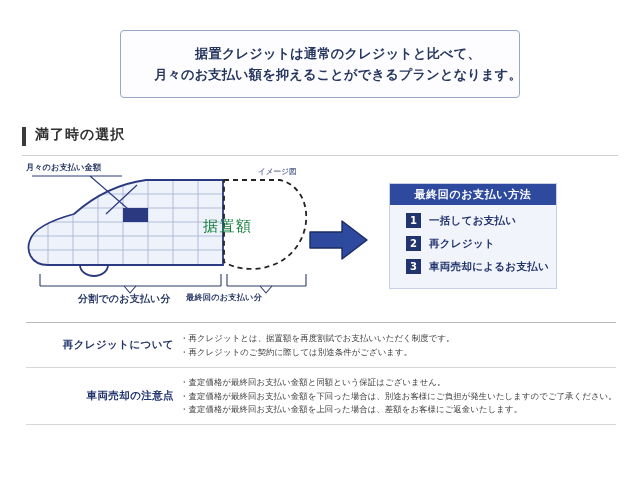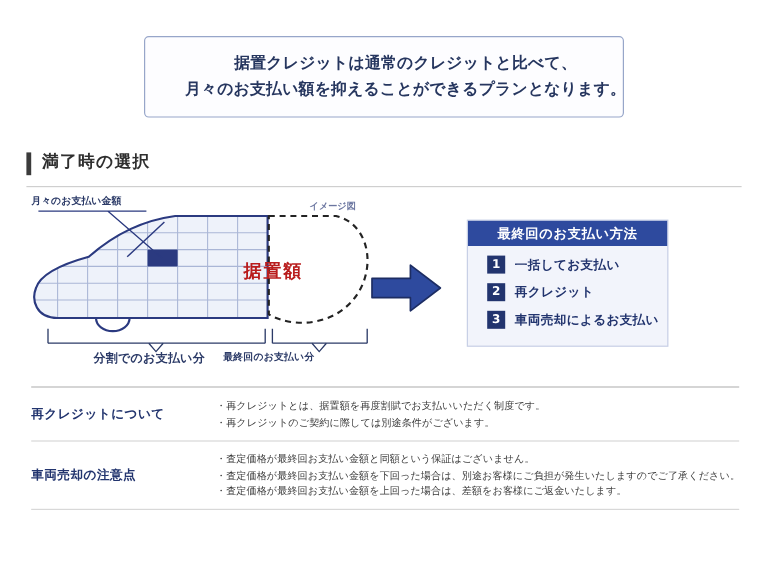--- a/index.html
+++ b/index.html
@@ -111,22 +111,22 @@
     font-size: 7.6px;
     font-weight: bold;
     color: #6b76a0;
     white-space: nowrap;
   }
   .label-residual {
     position: absolute;
     left: 185px;
     top: 55px;
     font-size: 15px;
-    font-weight: bold;
-    color: #b91c1c;
+    font-weight: normal;
+    color: #15803d;
     letter-spacing: 1.5px;
     white-space: nowrap;
   }
   .label-split {
     position: absolute;
     left: 60px;
     top: 130px;
     font-size: 10px;
     font-weight: bold;
     color: #2b3a67;
@@ -223,21 +223,21 @@
   .note-row {
     display: flex;
     align-items: center;
     box-sizing: border-box;
   }
   .note-row.r1 { height: 44px; }
   .note-row.r2 { height: 56px; }
   .note-label {
     width: 148px;
     flex: 0 0 148px;
-    text-align: left;
+    text-align: right;
     font-size: 10.5px;
     font-weight: bold;
     color: #22346e;
     letter-spacing: 0.4px;
     white-space: nowrap;
   }
   .note-body {
     flex: 1 1 auto;
     display: flex;
     flex-direction: column;

